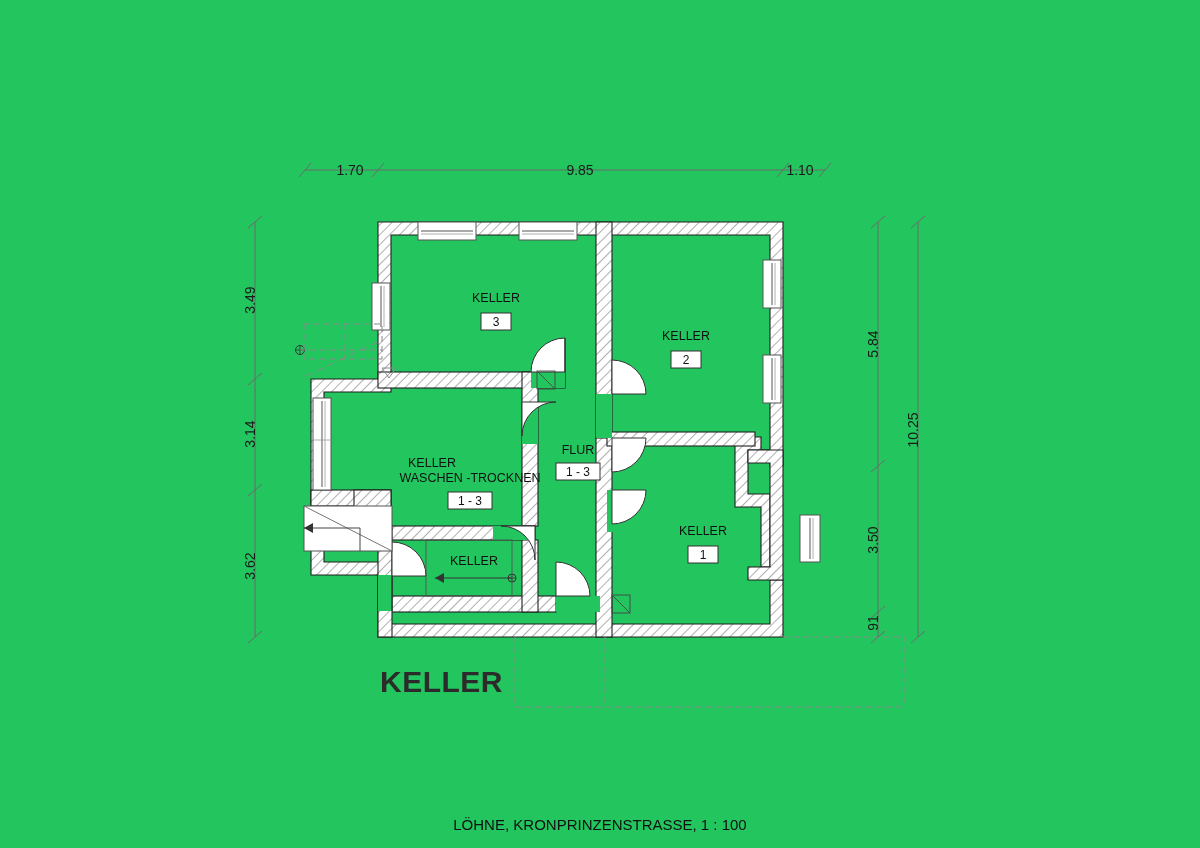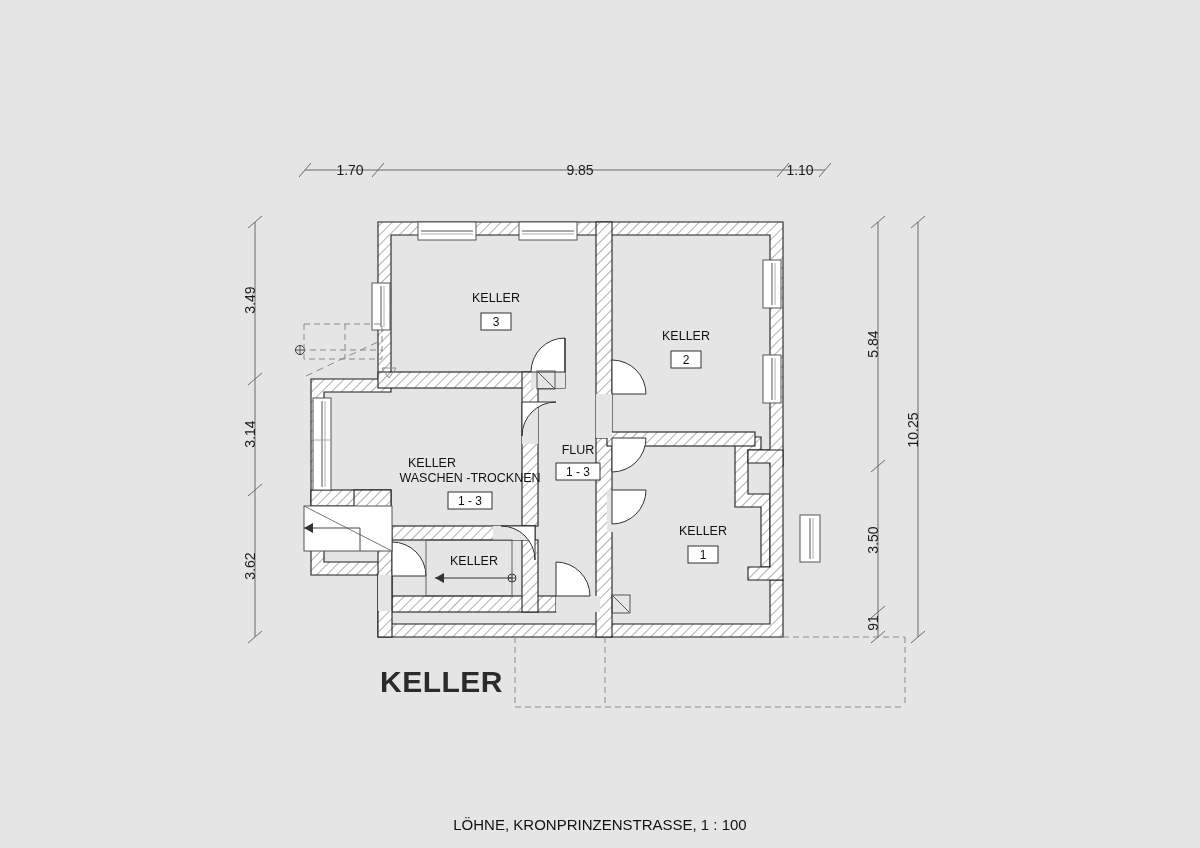--- a/index.html
+++ b/index.html
@@ -6,21 +6,21 @@
   html, body {
     margin: 0; padding: 0;
     width: 1200px; height: 848px;
     background: #ffffff;
     font-family: "Liberation Sans", sans-serif;
     overflow: hidden;
   }
   #sheet {
     position: relative;
     width: 1200px; height: 848px;
-    background: #e5e5e5;
+    background: #22c55e;
   }
   svg#plan { position: absolute; left: 0; top: 0; width: 1200px; height: 848px; }
 
   .dimtext {
     font-family: "Liberation Sans", sans-serif;
     font-size: 14px;
     fill: #1a1a1a;
   }
   .roomlabel {
     font-family: "Liberation Sans", sans-serif;

